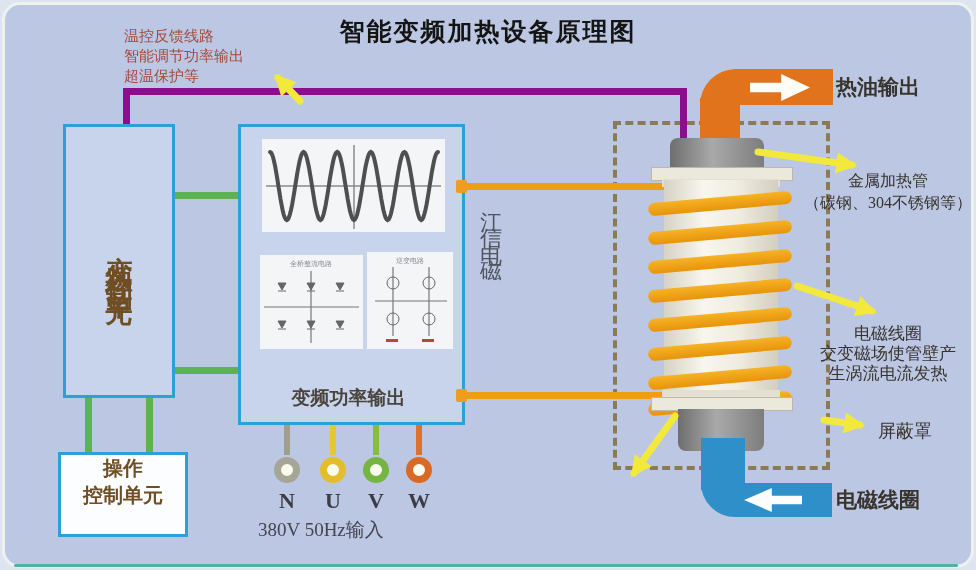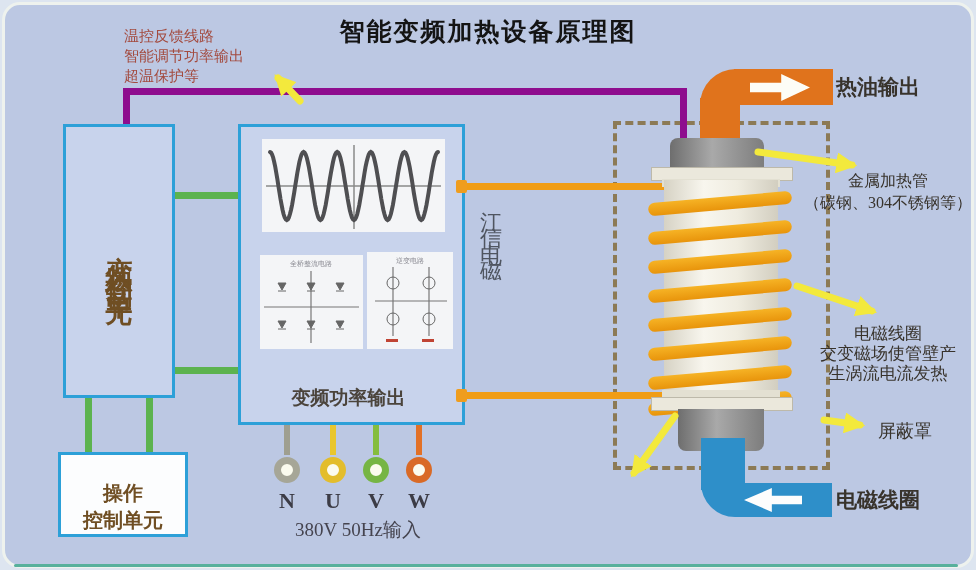--- a/index.html
+++ b/index.html
@@ -20,21 +20,21 @@
   .p-h{left:123px;top:88px;width:564px;height:7px;}
   .p-v1{left:123px;top:88px;width:7px;height:38px;}
   .p-v2{left:680px;top:88px;width:7px;height:80px;}
 
   
   .unit-box{border:3px solid #2da0d8;background:#c8d3ec;z-index:3;}
   .left-box{left:63px;top:124px;width:106px;height:268px;display:flex;align-items:center;justify-content:center;}
   .left-box .vtxt{writing-mode:vertical-rl;text-orientation:upright;font-size:27px;letter-spacing:9px;
         color:#6f4e23;font-weight:bold;font-family:"Liberation Serif",serif;}
   .op-box{left:58px;top:452px;width:124px;height:79px;background:#fcfdfe;border:3px solid #2da0d8;
-        display:flex;align-items:flex-end;justify-content:center;text-align:center;
+        display:flex;align-items:flex-start;justify-content:center;text-align:center;
         font-size:20px;line-height:27px;color:#6f4e23;font-weight:bold;font-family:"Liberation Serif",serif;z-index:3;}
   .mid-box{left:238px;top:124px;width:221px;height:295px;}
 
   
   .gline{background:#5cb34f;z-index:2;}
   .g-h1{left:172px;top:192px;width:66px;height:7px;}
   .g-h2{left:172px;top:367px;width:66px;height:7px;}
   .g-v1{left:85px;top:392px;width:7px;height:60px;}
   .g-v2{left:146px;top:392px;width:7px;height:60px;}
 
@@ -96,21 +96,21 @@
   .lbl-coil{right:6px;top:324px;width:164px;text-align:center;font-size:17px;line-height:20px;}
   .lbl-shield{left:878px;top:419px;font-size:18px;text-align:right;}
   .lbl-return{left:836px;top:486px;font-size:21px;font-weight:bold;}
   .lbl-insul{left:536px;top:496px;font-size:17px;line-height:23px;}
 
   
   .wire{width:6px;height:34px;top:421px;z-index:2;}
   .ring{width:12px;height:12px;border-radius:50%;background:#fbfbee;top:457px;z-index:3;}
   .tletter{top:488px;width:32px;text-align:center;font-size:22px;font-weight:bold;color:#3c3c46;
         font-family:"Liberation Serif",serif;z-index:3;}
-  .spec{left:258px;top:517px;width:200px;text-align:center;font-size:19px;color:#45444f;
+  .spec{left:258px;top:517px;width:200px;text-align:left;font-size:19px;color:#45444f;
         font-family:"Liberation Serif",serif;z-index:3;}
   .c-n{background:#9f9f90;} .b-n{border:7px solid #a6a697;}
   .c-u{background:#e9c62e;} .b-u{border:7px solid #e3bd2c;}
   .c-v{background:#85bd3d;} .b-v{border:7px solid #76b544;}
   .c-w{background:#e27127;} .b-w{border:7px solid #d96a26;}
 
   .overlay{left:0;top:0;width:976px;height:570px;z-index:6;pointer-events:none;}
   svg text{font-family:"Liberation Sans",sans-serif;}
 </style>
 </head>

